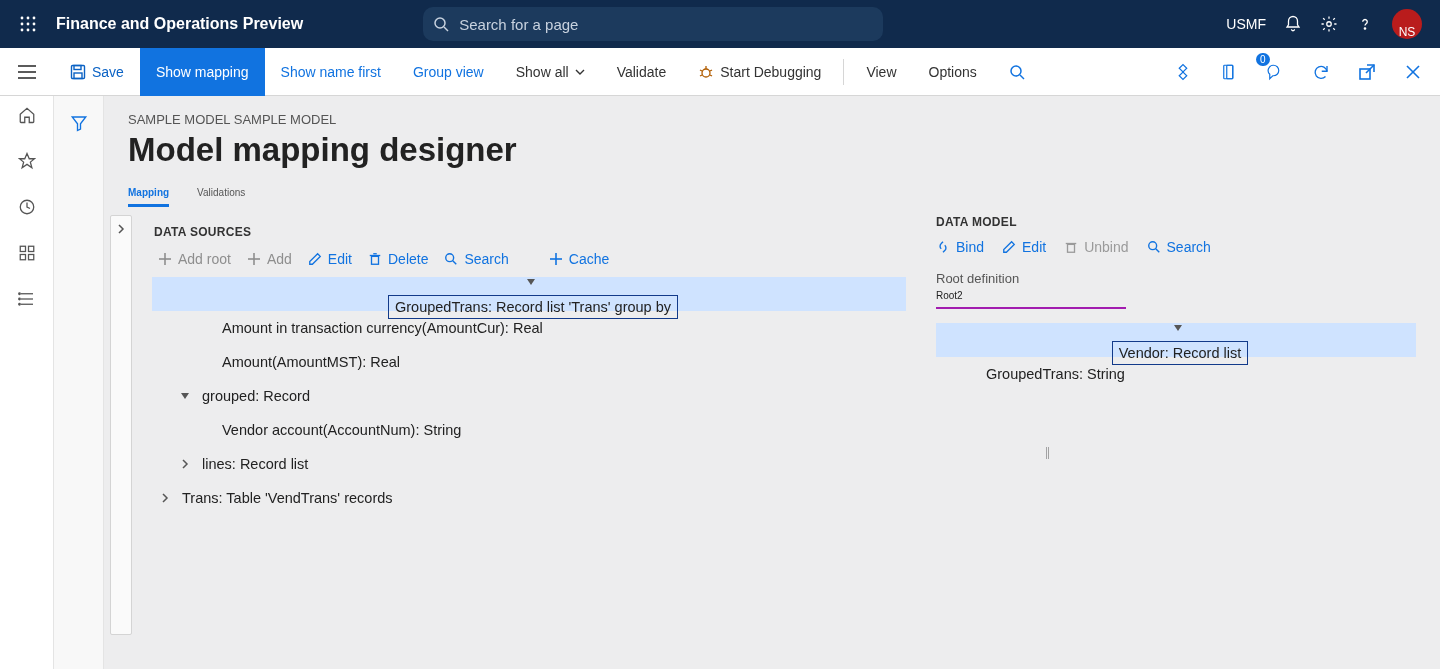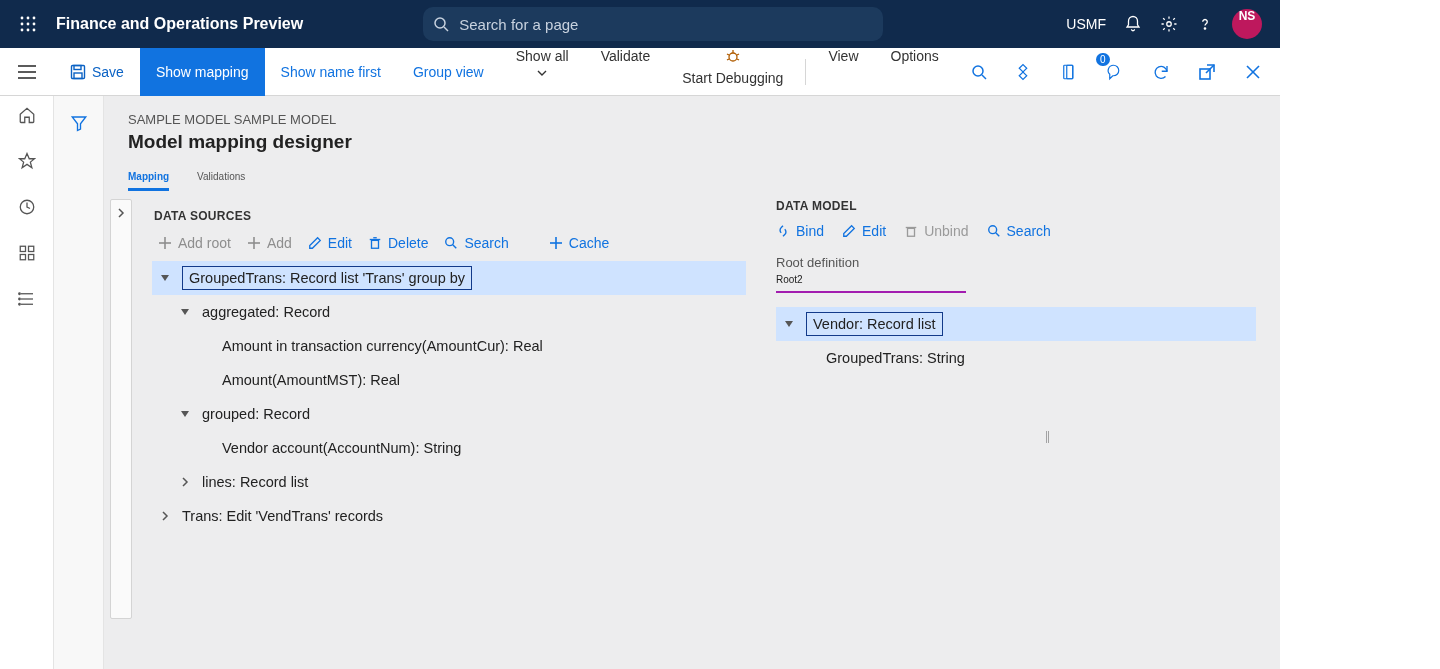--- a/index.html
+++ b/index.html
@@ -1,71 +1,71 @@
 <!DOCTYPE html>
 <html><head>
 <meta charset="utf-8">
 <style>
   * { box-sizing: border-box; font-family: "Segoe UI", Arial, sans-serif; }
   body { margin: 0; background: #fff; overflow: hidden; }
-  .root { width: 1280px; height: 669px; display: flex; flex-direction: column; }
+  .root { width: 1440px; height: 669px; display: flex; flex-direction: column; }
 
   
   .topbar { height: 48px; background: #102a4c; display: flex; align-items: center; color: #fff; padding: 0 8px; }
   .waffle { width: 40px; display: flex; align-items: center; justify-content: center; }
   .app-title { font-size: 16px; font-weight: 600; margin-left: 8px; }
   .searchbox { margin-left: 120px; width: 460px; height: 34px; background: #1c3a5d; border-radius: 10px; display: flex; align-items: center; color: #c8d2df; padding: 0 10px; }
   .searchbox .sicon { margin-right: 10px; }
   .header-right { margin-left: auto; display: flex; align-items: center; gap: 18px; padding-right: 10px; }
-  .avatar { width: 30px; height: 30px; background: #be185d; border-radius: 50%; display: flex; align-items: flex-start; justify-content: center; font-size: 12px; font-weight: 700; }
+  .avatar { width: 30px; height: 30px; background: #b91c1c; border-radius: 50%; display: flex; align-items: flex-end; justify-content: center; font-size: 12px; font-weight: 400; }
 
   
   .actionbar { height: 48px; background: #fff; border-bottom: 1px solid #d6d6d6; display: flex; align-items: center; font-size: 14px; color: #333; }
   .actionbar .hamburger { width: 54px; display: flex; justify-content: center; border-right: 0 solid #e3e3e3; color: #555; }
   .actbtn { padding: 0 16px; height: 48px; display: flex; align-items: center; gap: 6px; cursor: pointer; }
   .actbtn.save { color: #0b62c4; }
   .actbtn.primary { background: #1173e0; color: #fff; }
   .actbtn.link { color: #1173e0; }
-  .actbtn.plain { color: #333; flex-direction: column; }
+  .actbtn.plain { color: #333; }
   .sep { width: 1px; height: 26px; background: #d6d6d6; margin: 0 6px; }
   .actionbar .right { margin-left: auto; display: flex; align-items: center; gap: 16px; padding-right: 12px; color: #1173e0; }
   .iconbtn { width: 30px; height: 30px; display: flex; align-items: center; justify-content: center; cursor: pointer; }
   .badge0 { position: relative; }
   .badge0::after { content: "0"; position: absolute; top: -4px; left: -4px; background: #1173e0; color: #fff; border-radius: 8px; font-size: 10px; padding: 0 4px; line-height: 13px; }
   .close-x { color: #666; }
 
   
   .body { flex: 1; display: flex; background: #fff; }
   .leftrail { width: 54px; background: #fff; border-right: 1px solid #e4e4e4; display: flex; flex-direction: column; align-items: center; padding-top: 10px; gap: 28px; color: #555; }
 
   .filtercol { width: 50px; border-right: 1px solid #e4e4e4; background: #f8f8f8; display: flex; flex-direction: column; align-items: center; padding-top: 18px; color: #1173e0; }
 
   .content { flex: 1; display: flex; flex-direction: column; background: #ededee; }
   .crumbs { font-size: 13px; color: #555; padding: 16px 24px 0 24px; }
-  .pagetitle { font-size: 19px; font-weight: 600; color: #222; padding: 4px 24px 12px 24px; }
+  .pagetitle { font-size: 33px; font-weight: 600; color: #222; padding: 4px 24px 12px 24px; }
 
   .tabs { display: flex; gap: 28px; padding: 0 24px; font-size: 10px; color: #555; border-bottom: 0 solid #cfcfcf; }
   .tab { padding: 6px 0; cursor: pointer; }
   .tab.active { color: #1173e0; border-bottom: 3px solid #1173e0; font-weight: 600; }
 
   .panes { flex: 1; display: flex; padding: 8px 24px 0 6px; gap: 20px; position: relative; }
   .ds-expander { width: 22px; background: #fafafa; border: 1px solid #d4d4d4; border-radius: 2px; display: flex; align-items: flex-start; justify-content: center; padding-top: 8px; color: #555; height: 420px; }
   .ds-panel { flex: 1; padding-right: 10px; }
   .panelheader { font-size: 12px; font-weight: 700; color: #333; letter-spacing: .3px; margin: 10px 0 6px 2px; }
 
   .toolbar { display: flex; align-items: center; gap: 16px; padding: 6px 0 10px 6px; font-size: 14px; }
   .tbtn { display: flex; align-items: center; gap: 6px; cursor: pointer; }
   .tbtn.disabled { color: #8e8e8e; }
   .tbtn.blue { color: #1173e0; }
 
   
   .tree { font-size: 14.5px; color: #222; }
   .node { display: flex; align-items: center; height: 34px; padding-left: 8px; gap: 8px; }
   .caret { width: 14px; color: #565656; }
-  .selrow { background: #cfe3ff; }
+  .selrow { background: #cfe3ff; flex-direction: column; }
   .selbox { border: 1px solid #123a8a; padding: 3px 6px; }
   .indent1 { padding-left: 28px; }
   .indent2 { padding-left: 48px; }
 
   
   .dmpanel { width: 480px; padding-top: 0; }
   .dmheader { font-size: 12px; font-weight: 700; color: #333; letter-spacing: .3px; margin-bottom: 10px; }
   .dmtoolbar { display: flex; gap: 18px; font-size: 14px; margin-bottom: 16px; }
   .dmtoolbar .tbtn.disabled { color: #9a9a9a; }
   .rootdef-label { font-size: 13px; color: #555; margin-bottom: 4px; }
@@ -342,28 +342,20 @@
 
           <div class="tree">
             <div class="node selrow">
               <span class="caret">
                   <svg width="10" height="10" viewBox="0 0 10 10" fill="#565656">
                     <polygon points="1,2 9,2 5,8"></polygon>
                   </svg>
                 </span>
               <span class="selbox">GroupedTrans: Record list 'Trans' group by</span>
             </div>
-            <div class="node indent1">
-              <span class="caret">
-                  <svg width="10" height="10" viewBox="0 0 10 10" fill="#565656">
-                    <polygon points="1,2 9,2 5,8"></polygon>
-                  </svg>
-                </span>
-              <span>aggregated: Record</span>
-            </div>
             <div class="node indent2">
               <span class="caret"></span>
               <span>Amount in transaction currency(AmountCur): Real</span>
             </div>
             <div class="node indent2">
               <span class="caret"></span>
               <span>Amount(AmountMST): Real</span>
             </div>
             <div class="node indent1">
               <span class="caret">
@@ -384,21 +376,21 @@
                   </svg>
                 </span>
               <span>lines: Record list</span>
             </div>
             <div class="node">
               <span class="caret">
                   <svg width="10" height="10" viewBox="0 0 10 10" fill="none" stroke="#565656" stroke-width="1.5">
                     <polyline points="3,1 7,5 3,9"></polyline>
                   </svg>
                 </span>
-              <span>Trans: Edit 'VendTrans' records</span>
+              <span>Trans: Table 'VendTrans' records</span>
             </div>
           </div>
         </div>
 
         <div class="split-handle">║</div>
 
         <div class="dmpanel">
           <div class="dmheader">DATA MODEL</div>
           <div class="dmtoolbar">
             <div class="tbtn blue">

